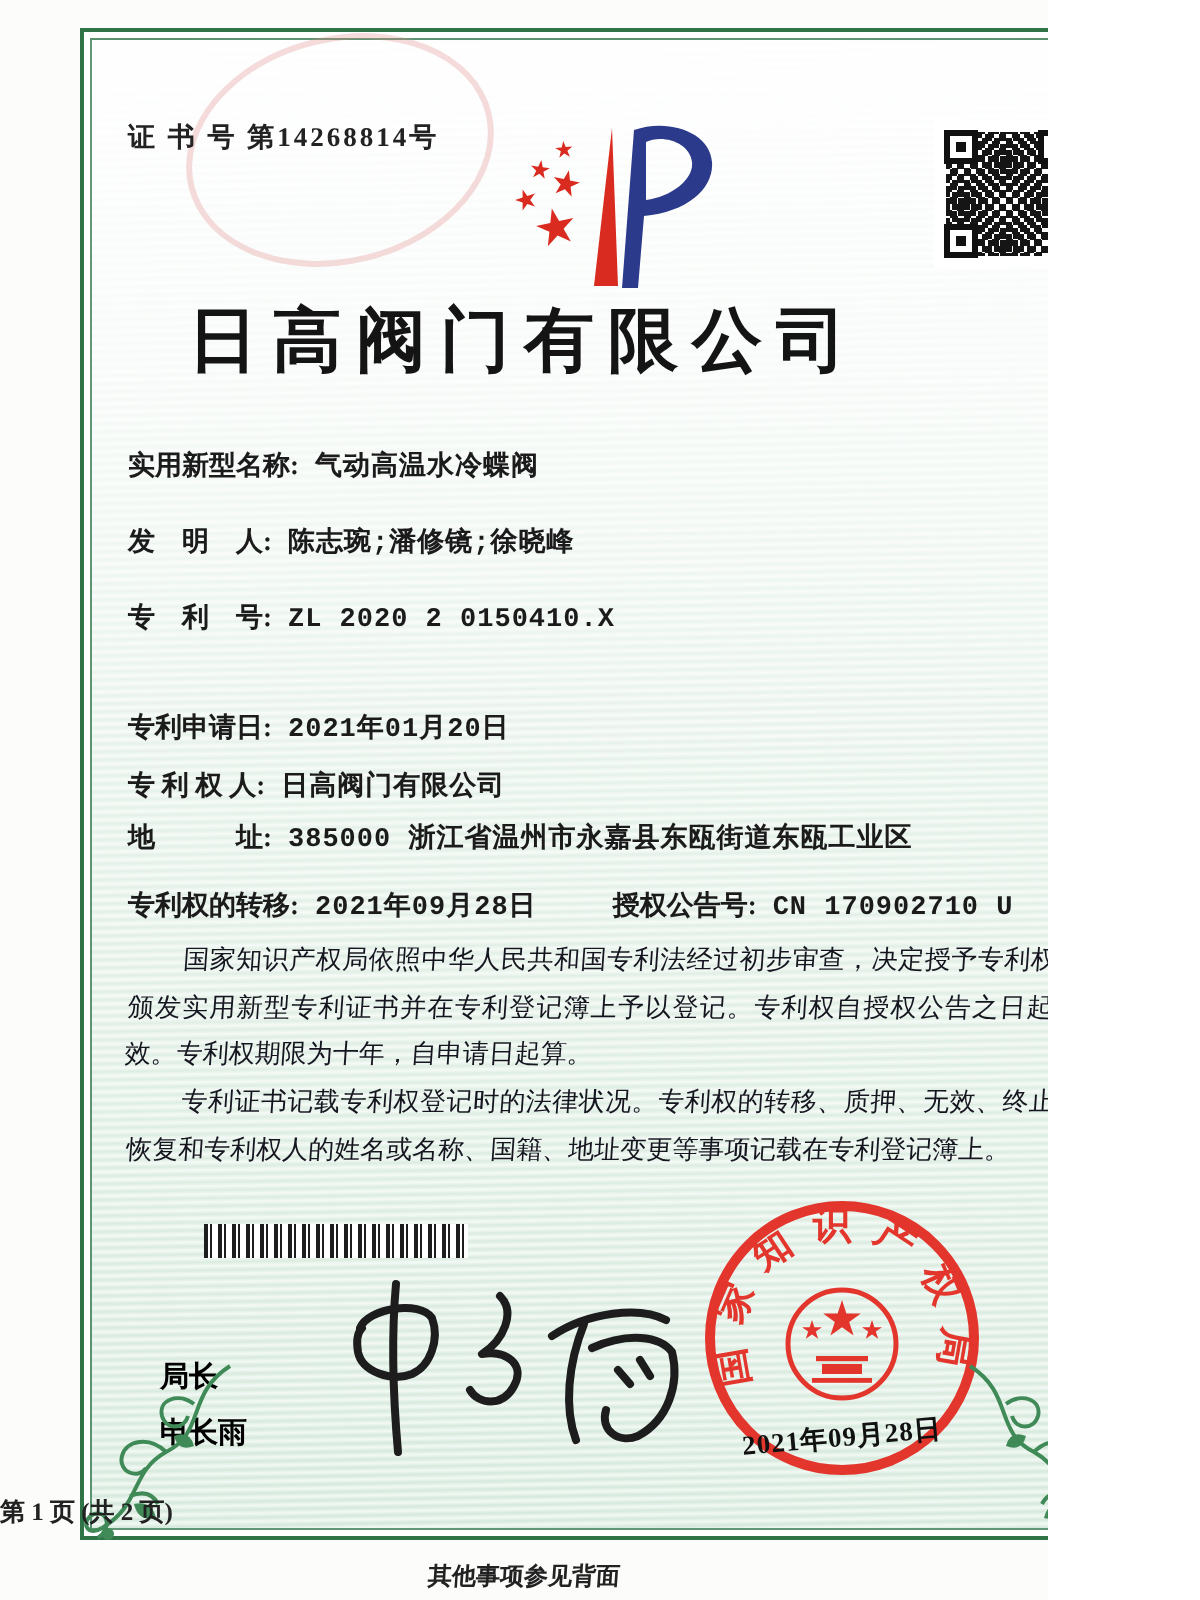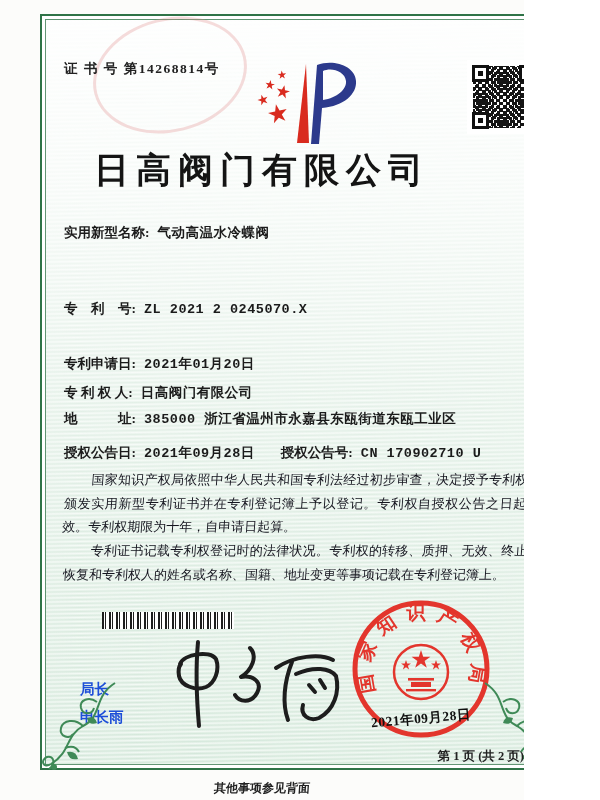--- a/index.html
+++ b/index.html
@@ -48,46 +48,46 @@
   .finder.tl{ left:5px; top:5px; } .finder.tr{ right:5px; top:5px; } .finder.bl{ left:5px; bottom:5px; }
   
   .title{
     position:absolute; left:0; top:147px; width:100%; text-align:center;
     font-size:35px; font-weight:700; letter-spacing:7px; color:#141414;
   }
   
   .row{ position:absolute; left:64px; width:478px; font-size:13.5px; font-weight:700; white-space:nowrap; }
   .row .lbl{ display:inline-block;text-align:center; }
   .row .val{ margin-left:8px; letter-spacing:.5px;font-family:Liberation Mono, monospace; }
-  .row2pair .pair2{ margin-left:26px; }
+  .row2pair .pair2{ margin-left:38px; }
   
   .body-text{
     position:absolute; left:64px; top:468px; width:476px;
     font-size:13px; line-height:1.82; color:#15151f; text-align:justify;
   }
   .body-text p{ margin:0; text-indent:2em; font-weight:500; transform:skewX(-4deg); }
   
   .barcode{
     position:absolute; left:102px; top:612px; width:132px; height:17px;
     background:repeating-linear-gradient(90deg,
       #1d1d1d 0 2px, #fff 2px 3px, #1d1d1d 3px 4px, #fff 4px 7px,
       #1d1d1d 7px 9px, #fff 9px 10px, #1d1d1d 10px 11px, #fff 11px 14px);
   }
-  .director{ position:absolute; left:80px; top:676px; font-family:"Liberation Sans","DejaVu Sans",sans-serif; font-weight:700; font-size:14.5px; line-height:1.9; color:#1d4ed8; }
+  .director{ position:absolute; left:80px; top:676px; font-family:"Liberation Sans","DejaVu Sans",sans-serif; font-weight:700; font-size:14.5px; line-height:1.9; color:#000000; }
   .sig{ position:absolute; left:168px; top:630px; width:180px; height:105px; }
   
   .seal{ position:absolute; left:350px; top:598px; width:142px; height:142px; }
   .seal-date{
     position:absolute; left:344px; top:710px; width:154px; text-align:center;
     font-size:13.5px; font-weight:700; color:#111; transform:rotate(-5deg); letter-spacing:.5px;
   }
   .flourish{ position:absolute; width:82px; height:95px; }
   .flourish.bl{ left:35px; top:682px; }
   .flourish.br{ left:483px; top:682px; transform:scaleX(-1); }
-  .pageno{ position:absolute; left:0; top:748px; width:100%; text-align:right; font-size:12.5px; font-weight:600; color:#222; }
+  .pageno{ position:absolute; left:0; top:748px; width:100%; text-align:left; font-size:12.5px; font-weight:600; color:#222; }
   .backnote{ position:absolute; left:0; top:780px; width:100%; text-align:center; font-size:12px; font-weight:600; color:#222; transform:skewX(-4deg); }
 </style>
 </head>
 <body>
 
 <div class="page">
 
   <div class="frame">
     <div class="frame-inner"></div>
   </div>
@@ -118,34 +118,37 @@
     <div class="finder tl"></div>
     <div class="finder tr"></div>
     <div class="finder bl"></div>
   </div>
 
   <div class="title">日高阀门有限公司</div>
 
   <div class="row" style="top:224px">
     <span class="lbl">实用新型名称:</span><span class="val">气动高温水冷蝶阀</span>
   </div>
+  <div class="row" style="top:262px">
+    <span class="lbl">发　明　人:</span><span class="val">陈志琬;潘修镜;徐晓峰</span>
+  </div>
   <div class="row" style="top:300px">
-    <span class="lbl">专　利　号:</span><span class="val">ZL 2021 2 0245070.X</span>
+    <span class="lbl">专　利　号:</span><span class="val">ZL 2020 2 0150410.X</span>
   </div>
   <div class="row" style="top:355px">
     <span class="lbl">专利申请日:</span><span class="val">2021年01月20日</span>
   </div>
   <div class="row" style="top:384px">
     <span class="lbl">专 利 权 人:</span><span class="val">日高阀门有限公司</span>
   </div>
   <div class="row" style="top:410px">
     <span class="lbl">地　　　址:</span><span class="val">385000 浙江省温州市永嘉县东瓯街道东瓯工业区</span>
   </div>
   <div class="row row2pair" style="top:444px">
-    <span class="lbl">授权公告日:</span><span class="val">2021年09月28日</span><span class="lbl pair2">授权公告号:</span><span class="val">CN 170902710 U</span>
+    <span class="lbl">专利权的转移:</span><span class="val">2021年09月28日</span><span class="lbl pair2">授权公告号:</span><span class="val">CN 170902710 U</span>
   </div>
 
   <div class="body-text">
     <p>国家知识产权局依照中华人民共和国专利法经过初步审查，决定授予专利权，颁发实用新型专利证书并在专利登记簿上予以登记。专利权自授权公告之日起生效。专利权期限为十年，自申请日起算。</p>
     <p>专利证书记载专利权登记时的法律状况。专利权的转移、质押、无效、终止、恢复和专利权人的姓名或名称、国籍、地址变更等事项记载在专利登记簿上。</p>
   </div>
 
   <div class="barcode"></div>
 
   <div class="director">

